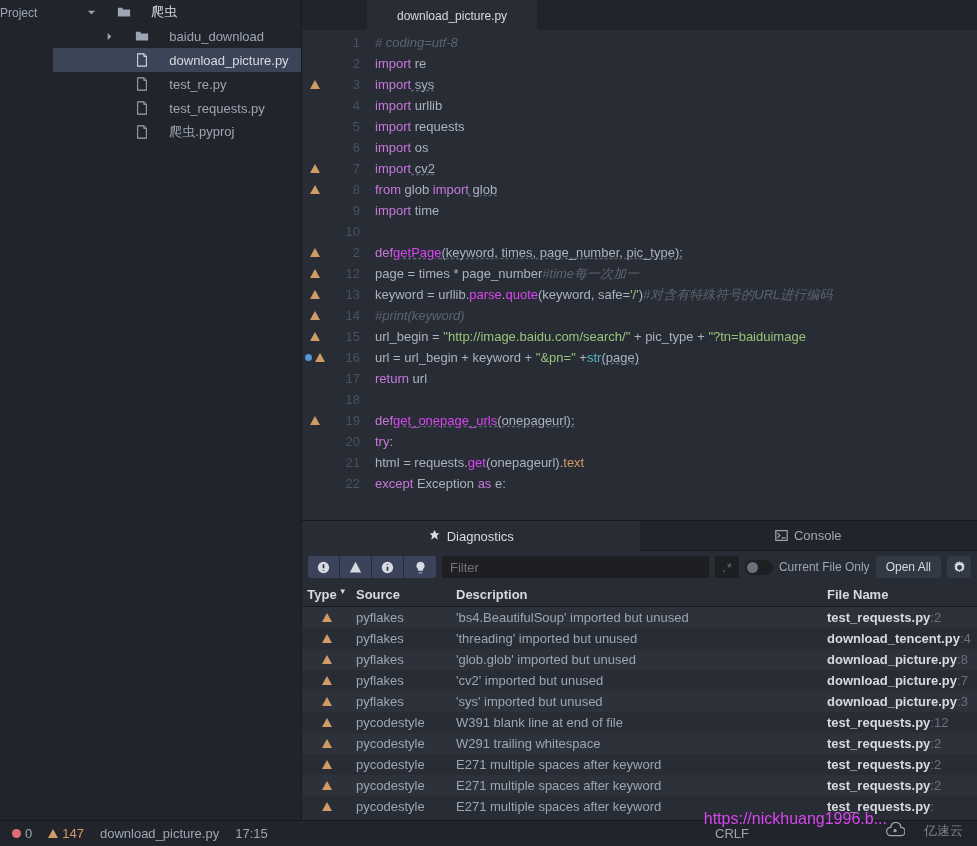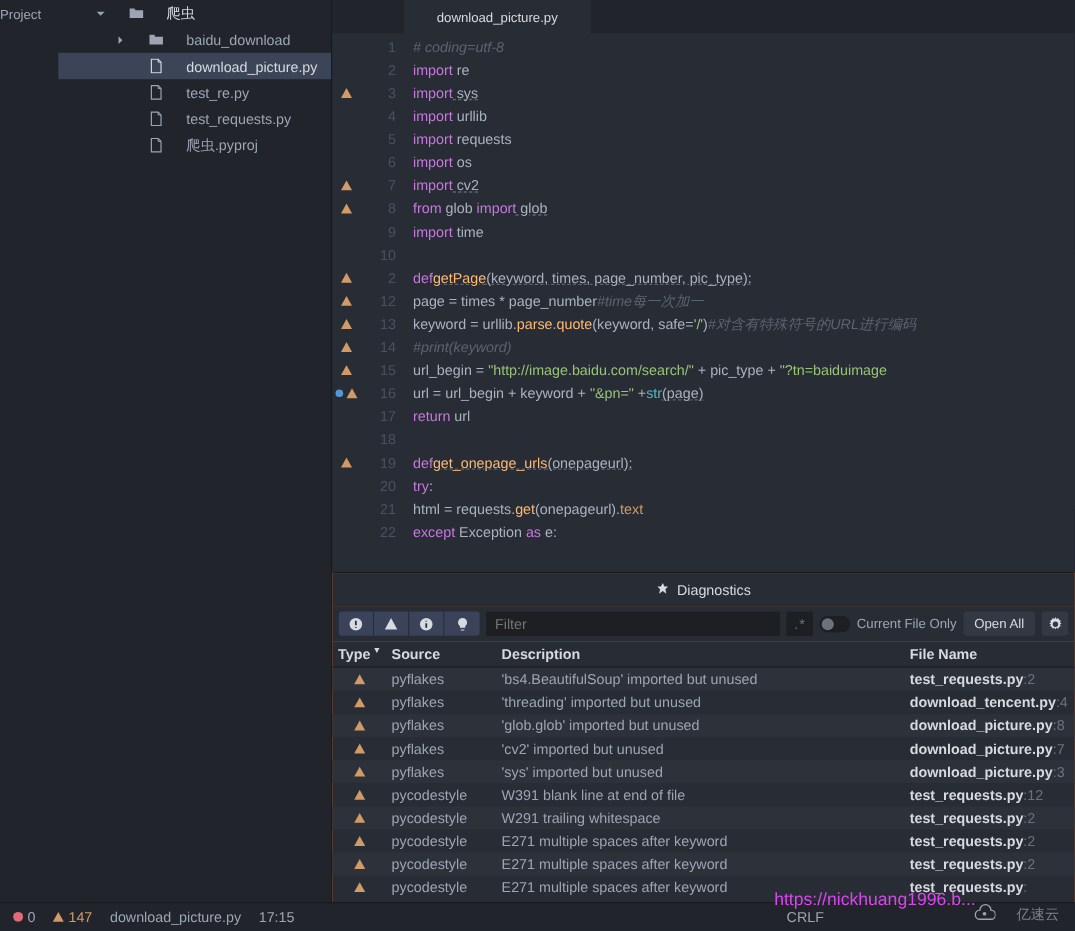--- a/index.html
+++ b/index.html
@@ -29,29 +29,29 @@
 .gutter-marks div { height: 21px; display: flex; align-items: center; justify-content: center; }
 .gutter-nums { width: 48px; padding-top: 2px; text-align: right; padding-right: 15px; color: #495162; }
 .gutter-nums div { height: 21px; }
 .code-lines { flex: 1; padding-top: 2px; white-space: pre; overflow: auto; }
 .code-lines div { height: 21px; display: flex; align-items: center; }
 .warn-tri { width: 0; height: 0; border-left: 5px solid transparent; border-right: 5px solid transparent; border-bottom: 9px solid #d19a66; }
 .mod-dot { width: 7px; height: 7px; border-radius: 50%; background: #5396d6; display: inline-block; margin-right: 3px; }
 
 .c-comment { color: #5c6370; font-style: italic; }
 .c-keyword { color: #c678dd; }
-.c-name { color: #fdba74; text-align: right; }
+.c-name { color: #d946ef; text-align: right; }
 .c-string { color: #98c379; }
 .c-func { color: #56b6c2; }
 .c-plain { color: #abb2bf; }
 .c-param { color: #abb2bf; }
 .c-attr { color: #d19a66; }
 .dash-under { text-decoration: underline; text-decoration-style: dashed; text-decoration-color: #5c6370; }
 
-.panels { height: 300px; display: flex; flex-direction: column; background: #f97316; border-top: 1px solid #181a1f; margin-top: 28px; }
+.panels { height: 300px; display: flex; flex-direction: column; background: #15803d; border-top: 1px solid #181a1f; margin-top: 28px; }
 .panel-tabs { display: flex; height: 30px; }
 .panel-tab { flex: 1; display: flex; align-items: center; justify-content: center; gap: 6px; color: #9da5b4; background: #21252b; border-bottom: 1px solid #181a1f; cursor: pointer; font-size: 13px; }
 .panel-tab.active { color: #d7dae0; background: #282c34; border-bottom: none; }
 .panel-tab svg { width: 13px; height: 13px; fill: currentColor; }
 
 .diag-toolbar { display: flex; align-items: center; padding: 4px 6px; gap: 6px; background: #282c34; height: 32px; }
 .btn-group { display: flex; }
 .btn-group .tb-btn { border-radius: 0; }
 .btn-group .tb-btn:first-child { border-radius: 3px 0 0 3px; }
 .btn-group .tb-btn:last-child { border-radius: 0 3px 3px 0; }
@@ -250,20 +250,27 @@
     </div>
 
     <div class="panels">
       <div class="panel-tabs">
         <div class="panel-tab active">
           <svg viewBox="0 0 16 16">
               <path d="M8 0L6 4H2l3 3-1 5 4-3 4 3-1-5 3-3h-4L8 0z"></path>
             </svg>
           <span>Diagnostics</span>
         </div>
+        <div class="panel-tab">
+          <svg viewBox="0 0 16 16">
+              <rect x="1" y="2" width="14" height="12" fill="none" stroke="currentColor" stroke-width="1.5"></rect>
+              <path d="M3 5l3 3-3 3M8 11h5" stroke="currentColor" stroke-width="1.5" fill="none"></path>
+            </svg>
+          <span>Console</span>
+        </div>
       </div>
       <div class="diag-toolbar">
         <div class="btn-group">
           <div class="tb-btn">
               <svg viewBox="0 0 16 16">
                 <circle cx="8" cy="8" r="7"></circle>
                 <path d="M8 4v5M8 11v1" stroke="#282c34" stroke-width="2"></path>
               </svg>
             </div>
           <div class="tb-btn">

